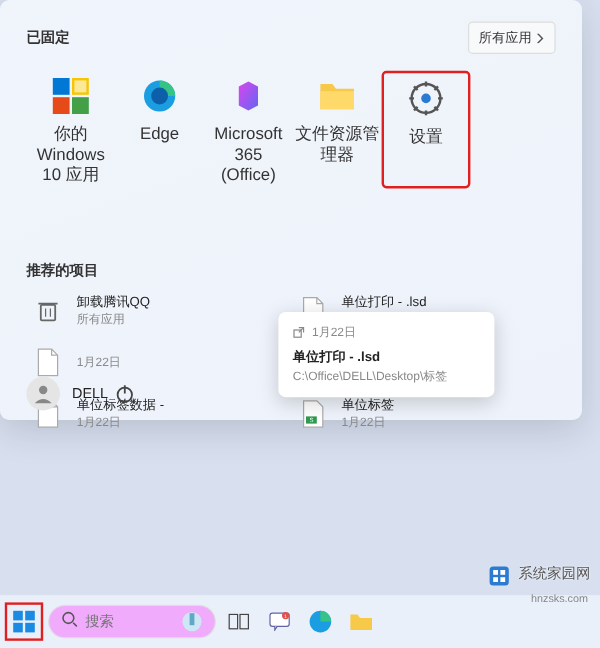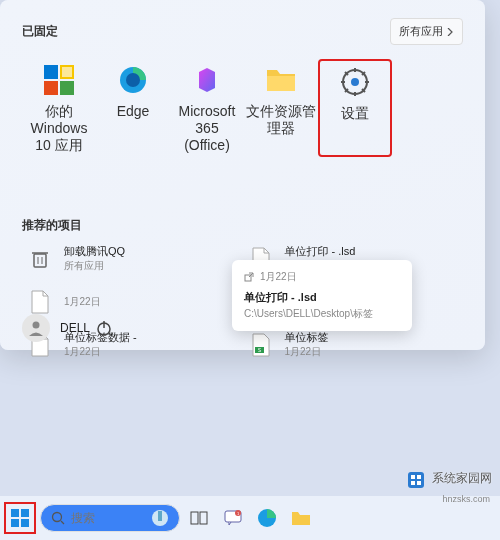--- a/index.html
+++ b/index.html
@@ -31,21 +31,21 @@
 .tooltip-path { font-size: 10px; color: #888; }
 
 .user-bar { position: absolute; bottom: 8px; left: 22px; right: 22px; display: flex; justify-content: flex-start; align-items: center; }
 .user-left { display: flex; align-items: center; gap: 10px; }
 .avatar { width: 28px; height: 28px; border-radius: 50%; background: #e5e5e5; display: flex; align-items: center; justify-content: center; }
 .username { font-size: 12px; color: #222; }
 .power-btn { width: 28px; height: 28px; display: flex; align-items: center; justify-content: center; }
 
 .taskbar { position: absolute; bottom: 0; left: 0; width: 500px; height: 44px; background: #eaf0fa; display: flex; align-items: center; padding: 0 4px; gap: 4px; }
 .tb-start { width: 32px; height: 32px; display: flex; align-items: center; justify-content: center; border: 2px solid #e02020; }
-.tb-search { display: flex; align-items: center; background: #3b82f6; border-radius: 16px; padding: 4px 10px; width: 140px; border: 1px solid #e0e0e0; gap: 6px; }
+.tb-search { display: flex; background: #f0abfc; border-radius: 16px; padding: 4px 10px; width: 140px; border: 1px solid #e0e0e0; gap: 6px; }
 .tb-search input { border: none; outline: none; background: transparent; font-size: 12px; width: 100%; }
 .tb-icon { width: 30px; height: 30px; display: flex; align-items: center; justify-content: center; }
 
 .watermark { position: absolute; right: 8px; bottom: 50px; display: flex; align-items: flex-start; gap: 6px; color: #555; font-size: 12px; text-shadow: 0 0 2px #fff; }
 .wm-sub { position: absolute; right: 10px; bottom: 36px; font-size: 9px; color: #888; }
 
 svg { display: block; }
 </style>
 </head>
 <body>
@@ -214,21 +214,21 @@
       <span>
         <svg width="10" height="10" viewBox="0 0 10 10">
             <rect x="1" y="3" width="6" height="6" fill="none" stroke="#888"></rect>
             <path d="M5 1 L9 1 L9 5" fill="none" stroke="#888"></path>
             <line x1="9" y1="1" x2="5" y2="5" stroke="#888"></line>
           </svg>
       </span>
       <span>1月22日</span>
     </div>
     <div class="tooltip-title">单位打印 - .lsd</div>
-    <div class="tooltip-path">C:\Users\DELL\Desktop\标签</div>
+    <div class="tooltip-path">C:\Office\DELL\Desktop\标签</div>
   </div>
 
   <div class="user-bar">
     <div class="user-left">
       <div class="avatar">
         <svg width="18" height="18" viewBox="0 0 18 18">
             <circle cx="9" cy="6" r="3.5" fill="#888"></circle>
             <path d="M2 17 Q9 10 16 17" fill="#888"></path>
           </svg>
       </div>

